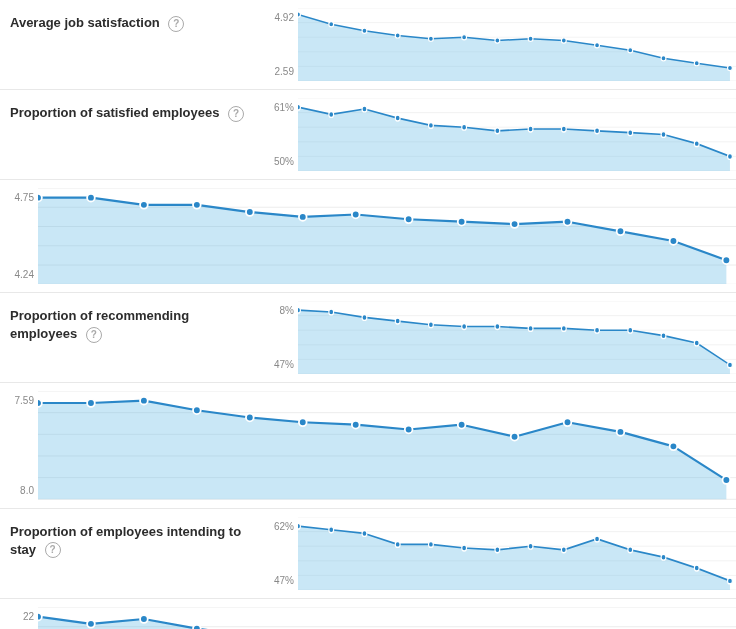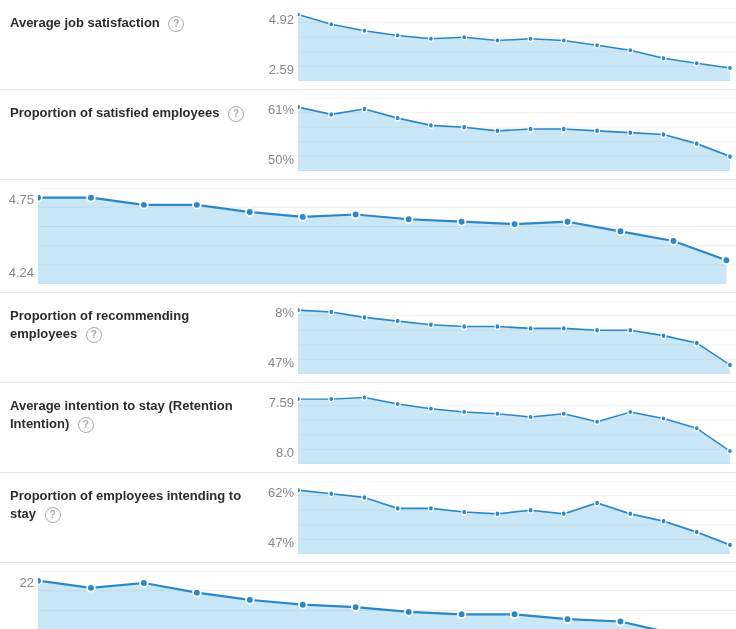--- a/index.html
+++ b/index.html
@@ -54,21 +54,21 @@
       padding: 8px 0;
       position: relative;
     }
     .y-axis {
       width: 38px;
       display: flex;
       flex-direction: column;
       justify-content: space-between;
       align-items: flex-end;
       padding: 4px 4px 4px 0;
-      font-size: 13px;
+      font-size: 10px;
       color: #888;
       flex-shrink: 0;
     }
     .chart-svg-wrap {
       flex: 1;
       position: relative;
     }
     svg.chart {
       width: 100%;
       height: 100%;
@@ -219,23 +219,20 @@
             <circle cx="396" cy="32" r="3.2" fill="#2a87c8" stroke="#fff" stroke-width="1.5"></circle>
             <circle cx="440" cy="32" r="3.2" fill="#2a87c8" stroke="#fff" stroke-width="1.5"></circle>
             <circle cx="484" cy="38" r="3.2" fill="#2a87c8" stroke="#fff" stroke-width="1.5"></circle>
             <circle cx="528" cy="46" r="3.2" fill="#2a87c8" stroke="#fff" stroke-width="1.5"></circle>
             <circle cx="572" cy="70" r="3.2" fill="#2a87c8" stroke="#fff" stroke-width="1.5"></circle>
   </svg>
         </div>
       </div>
     </div>
     <div class="metric-row">
-      <div class="metric-label">
-        <span class="metric-label-text">Average intention to stay (Retention Intention) <span class="help-icon">?</span></span>
-      </div>
       <div class="metric-chart-area">
         <div class="y-axis">
           <span>7.59</span>
           <span>8.0</span>
         </div>
         <div class="chart-svg-wrap">
           <svg viewBox="0 0 580 90" preserveAspectRatio="none" class="chart">
     <line x1="0" y1="0.0" x2="580" y2="0.0" stroke="#e0e0e0" stroke-width="0.5"></line>
             <line x1="0" y1="18.0" x2="580" y2="18.0" stroke="#e0e0e0" stroke-width="0.5"></line>
             <line x1="0" y1="36.0" x2="580" y2="36.0" stroke="#e0e0e0" stroke-width="0.5"></line>

